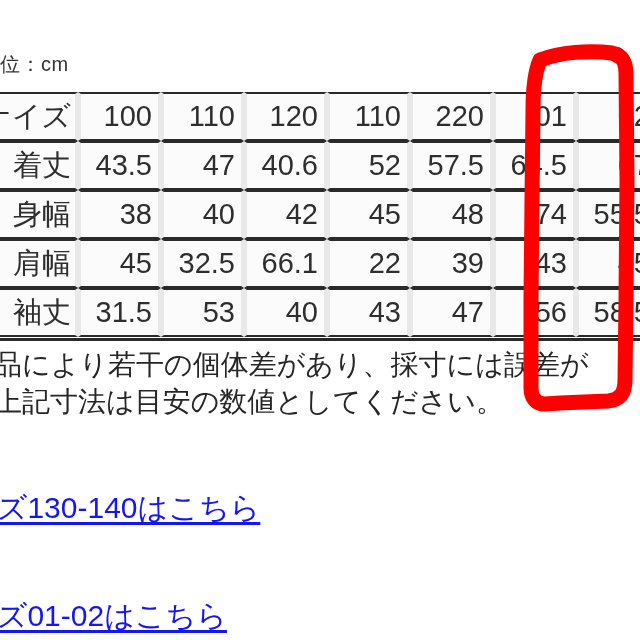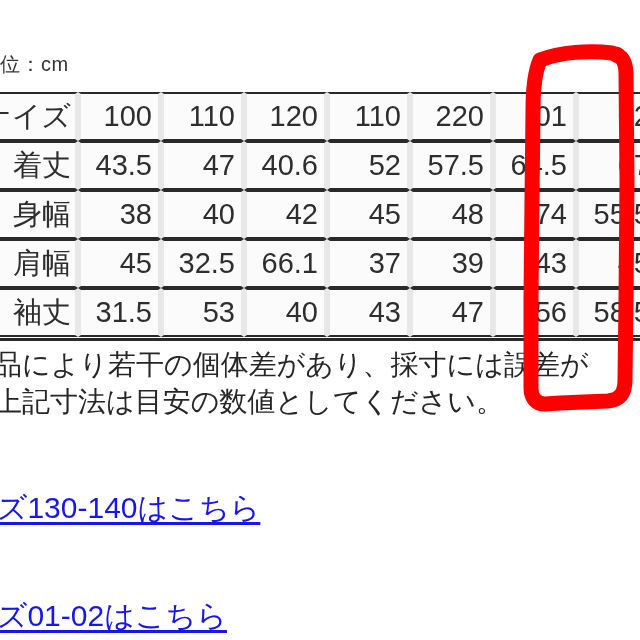--- a/index.html
+++ b/index.html
@@ -173,21 +173,21 @@
         <td>45</td>
         <td>48</td>
         <td>74</td>
         <td>55.5</td>
       </tr>
       <tr>
         <th class="rowhead">肩幅</th>
         <td>45</td>
         <td>32.5</td>
         <td>66.1</td>
-        <td>37</td>
+        <td>22</td>
         <td>39</td>
         <td>43</td>
         <td>45</td>
       </tr>
       <tr>
         <th class="rowhead">袖丈</th>
         <td>31.5</td>
         <td>53</td>
         <td>40</td>
         <td>43</td>

